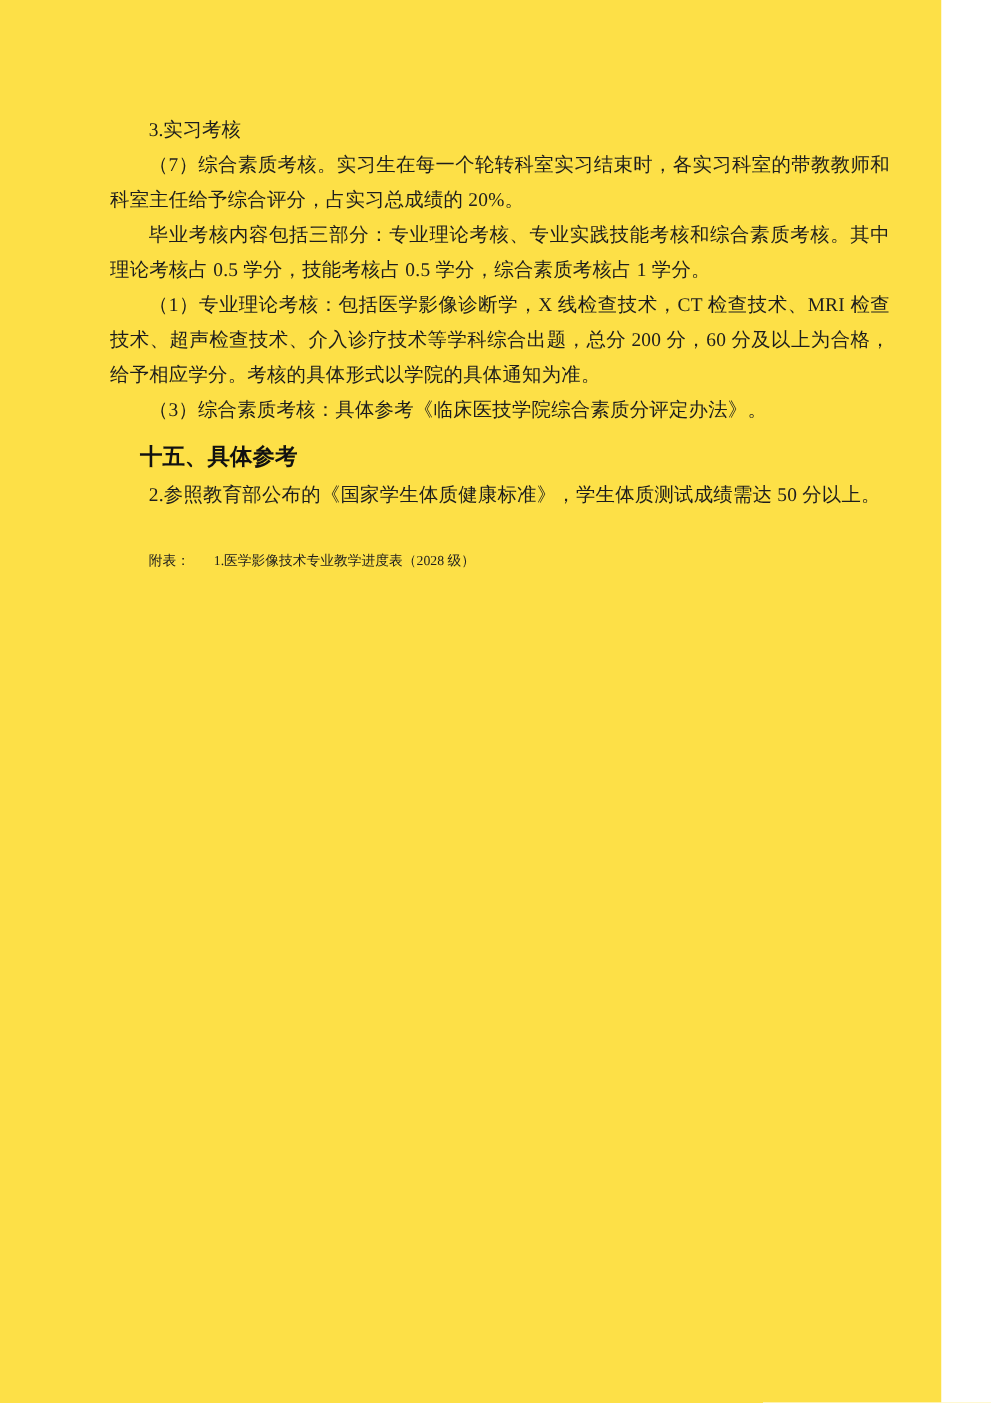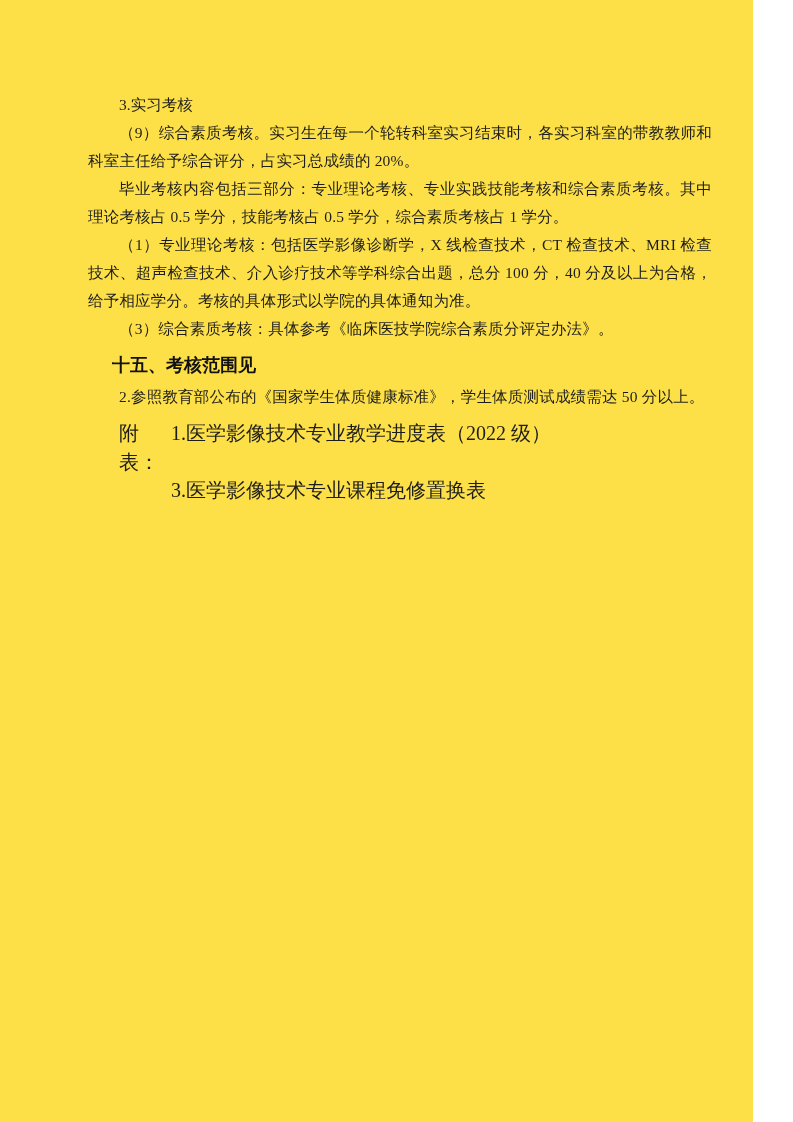--- a/index.html
+++ b/index.html
@@ -39,23 +39,23 @@
   }
   .section-heading {
     margin: 7px 0 3px 24px;
     font-size: 18px;
     line-height: 30px;
     font-weight: 700;
     font-family: "Liberation Sans", "DejaVu Sans", sans-serif;
     color: #111111;
   }
   .appendix {
-    margin-top: 8px;
+    margin-top: 24px;
     margin-left: 31px;
-    font-size: 20px;
+    font-size: 11px;
     line-height: 28.5px;
   }
   .appendix-row {
     display: flex;
   }
   .appendix-label {
     flex: 0 0 52px;
   }
   .appendix-spacer {
     flex: 0 0 52px;
@@ -74,35 +74,31 @@
     padding-left: 38px;
   }
 </style>
 </head>
 <body>
 
 <div class="page">
   <div class="content">
 
     <p class="sub-heading">3.实习考核</p>
-    <p class="body-par">（9）综合素质考核。实习生在每一个轮转科室实习结束时，各实习科室的带教教师和科室主任给予综合评分，占实习总成绩的 20%。</p>
+    <p class="body-par">（7）综合素质考核。实习生在每一个轮转科室实习结束时，各实习科室的带教教师和科室主任给予综合评分，占实习总成绩的 20%。</p>
 
     <p class="body-par">毕业考核内容包括三部分：专业理论考核、专业实践技能考核和综合素质考核。其中理论考核占 0.5 学分，技能考核占 0.5 学分，综合素质考核占 1 学分。</p>
-    <p class="body-par">（1）专业理论考核：包括医学影像诊断学，X 线检查技术，CT 检查技术、MRI 检查技术、超声检查技术、介入诊疗技术等学科综合出题，总分 100 分，40 分及以上为合格，给予相应学分。考核的具体形式以学院的具体通知为准。</p>
+    <p class="body-par">（1）专业理论考核：包括医学影像诊断学，X 线检查技术，CT 检查技术、MRI 检查技术、超声检查技术、介入诊疗技术等学科综合出题，总分 200 分，60 分及以上为合格，给予相应学分。考核的具体形式以学院的具体通知为准。</p>
     <p class="body-par">（3）综合素质考核：具体参考《临床医技学院综合素质分评定办法》。</p>
 
-    <h2 class="section-heading">十五、考核范围见</h2>
+    <h2 class="section-heading">十五、具体参考</h2>
     <p class="body-par">2.参照教育部公布的《国家学生体质健康标准》，学生体质测试成绩需达 50 分以上。</p>
 
     <div class="appendix">
       <div class="appendix-row">
         <span class="appendix-label">附表：</span>
-        <span class="appendix-item">1.医学影像技术专业教学进度表（2022 级）</span>
-      </div>
-      <div class="appendix-row">
-        <span class="appendix-spacer"></span>
-        <span class="appendix-item">3.医学影像技术专业课程免修置换表</span>
+        <span class="appendix-item">1.医学影像技术专业教学进度表（2028 级）</span>
       </div>
     </div>
   </div>
 
   <div class="page-number">54</div>
 </div>
 
 </body></html>

